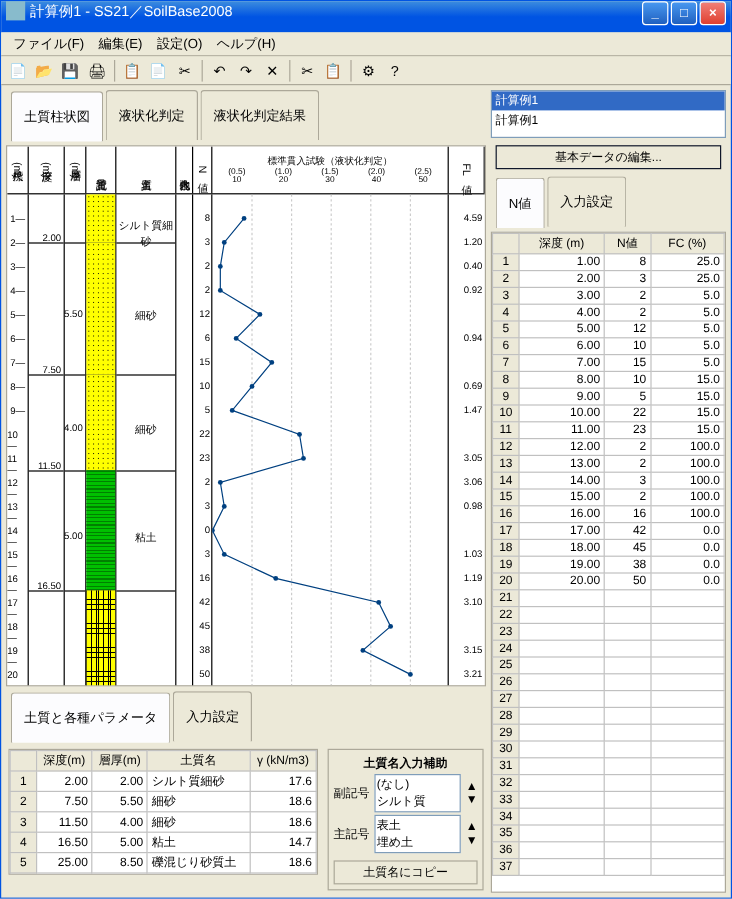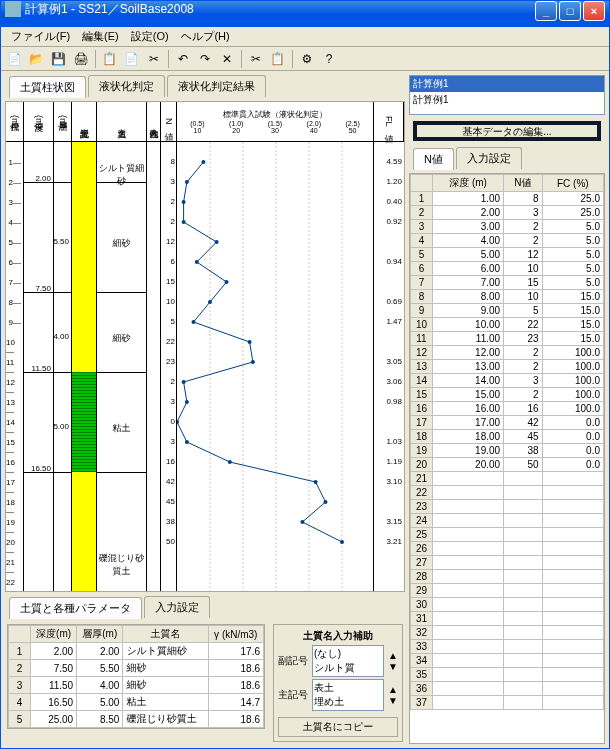--- a/index.html
+++ b/index.html
@@ -14,21 +14,21 @@
 .win-btn.min,.win-btn.max { background: linear-gradient(#4898f0,#2060c0); }
 .menubar { height: 20px; background: #ece9d8; display: flex; align-items: center; padding: 0 4px; border-bottom: 1px solid #aca899; }
 .menu-item { padding: 2px 6px; cursor: pointer; }
 .toolbar { height: 24px; background: #ece9d8; display: flex; align-items: center; padding: 0 4px; gap: 2px; border-bottom: 1px solid #aca899; }
 .tool-btn { width: 20px; height: 20px; border: 1px solid transparent; display: flex; align-items: center; justify-content: center; cursor: pointer; font-size: 12px; }
 .tool-sep { width: 1px; height: 18px; background: #aca899; margin: 0 2px; }
 .content { flex: 1; display: flex; gap: 4px; padding: 4px; overflow: hidden; }
 .left-panel { width: 400px; display: flex; flex-direction: column; gap: 4px; }
 .right-panel { flex: 1; display: flex; flex-direction: column; gap: 4px; }
 .tabs { display: flex; gap: 2px; padding-left: 4px; }
-.tab { padding: 3px 10px; background: #ece9d8; border: 1px solid #aca899; border-bottom: none; border-radius: 3px 3px 0 0; cursor: pointer; font-size: 11px; }
+.tab { padding: 13px 10px; background: #ece9d8; border: 1px solid #aca899; border-bottom: none; border-radius: 3px 3px 0 0; cursor: pointer; font-size: 11px; }
 .tab.active { background: #fcfcfe; position: relative; top: 1px; }
 .column-view { flex: 1; background: #fff; border: 1px solid #aca899; position: relative; overflow: hidden; }
 .column-header { display: flex; height: 40px; border-bottom: 1px solid #000; }
 .ch-cell { border-right: 1px solid #000; display: flex; align-items: center; justify-content: center; text-align: center; font-size: 9px; padding: 1px; writing-mode: vertical-rl; }
 .ch-cell.h { writing-mode: horizontal-tb; }
 .column-body { display: flex; height: 490px; position: relative; }
 .cb-col { border-right: 1px solid #000; position: relative; }
 .scale-col { width: 18px; }
 .scale-tick { position: absolute; right: 2px; font-size: 8px; }
 .depth-col { width: 30px; }
@@ -44,21 +44,21 @@
 .layer-border { position: absolute; width: 100%; border-bottom: 1px solid #000; }
 .wl-col { width: 14px; }
 .nval-col { width: 16px; }
 .nval-label { position: absolute; right: 1px; font-size: 8px; }
 .graph-col { flex: 1; position: relative; }
 .fl-col { width: 30px; }
 .fl-label { position: absolute; right: 2px; font-size: 8px; }
 .listbox { height: 40px; background: #fff; border: 1px solid #7f9db9; overflow: auto; font-size: 10px; }
 .listbox div { padding: 1px 3px; }
 .listbox div.sel { background: #316ac5; color: #fff; }
-.edit-btn { height: 20px; background: #ece9d8; border: 4px solid #0f172a; cursor: pointer; font-size: 10px; margin: 2px 4px; }
+.edit-btn { height: 20px; background: #ece9d8; border: 1px solid #0f172a; cursor: pointer; font-size: 10px; margin: 2px 4px; }
 .grid-container { flex: 1; background: #fff; border: 1px solid #aca899; overflow: auto; }
 table.data-grid { border-collapse: collapse; width: 100%; font-size: 10px; }
 table.data-grid th, table.data-grid td { border: 1px solid #c0c0c0; padding: 1px 3px; height: 14px; }
 table.data-grid th { background: #ece9d8; font-weight: normal; }
 table.data-grid td { text-align: right; background: #fff; }
 table.data-grid td.rh { background: #ece9d8; text-align: center; width: 22px; }
 .bottom-panel { display: flex; gap: 8px; padding: 2px; }
 .bottom-left { flex: 1; }
 .bottom-grid { background: #fff; border: 1px solid #aca899; }
 .bottom-right { width: 130px; border: 1px solid #aca899; padding: 4px; font-size: 10px; }

